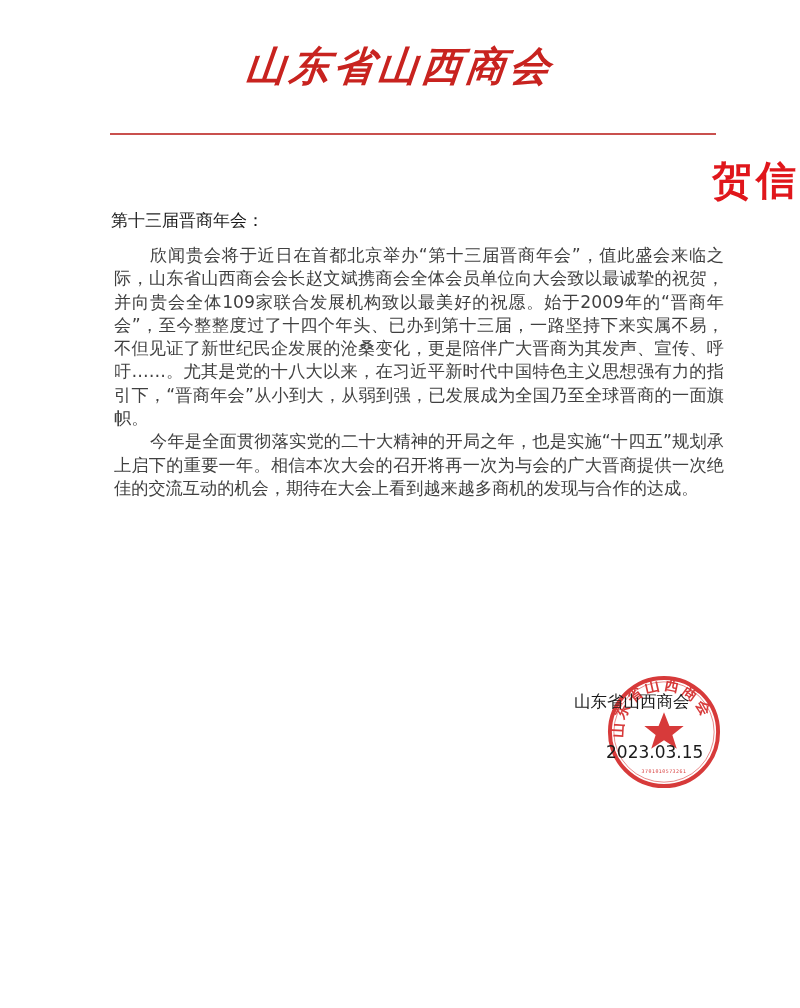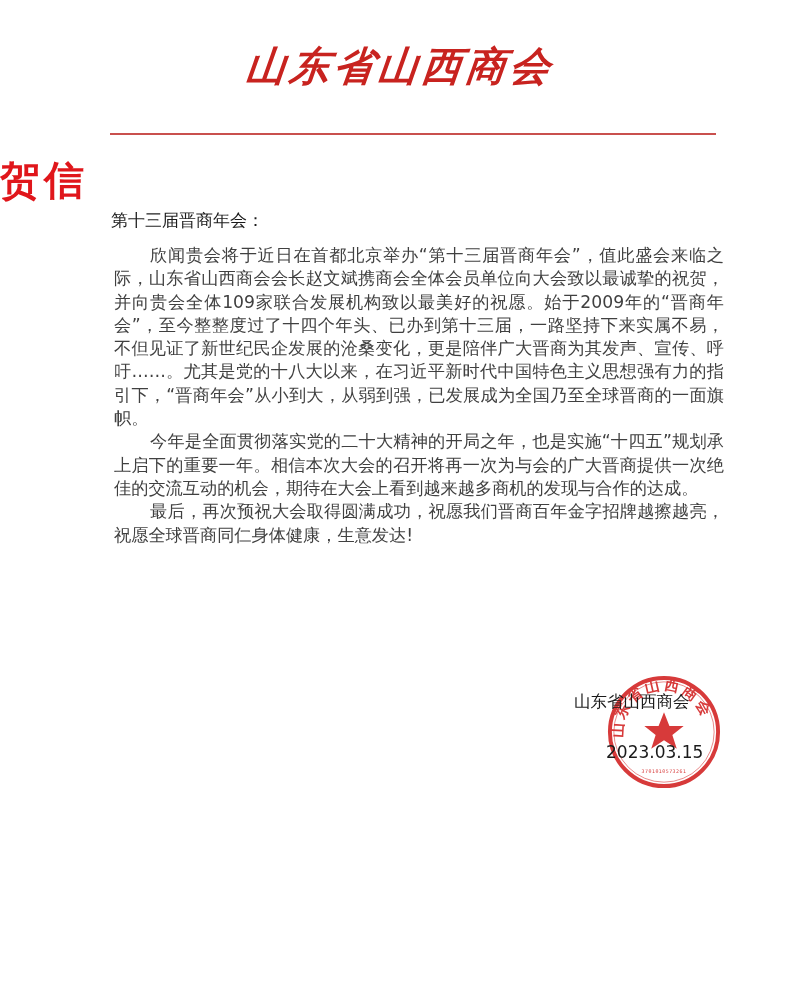--- a/index.html
+++ b/index.html
@@ -36,21 +36,21 @@
       top: 133px;
       width: 606px;
       height: 2px;
       background: #c9504e;
     }
     .title {
       position: absolute;
       left: 0;
       top: 150px;
       width: 800px;
-      text-align: left;
+      text-align: right;
       font-size: 40px;
       font-weight: bold;
       color: #e0161b;
       letter-spacing: 4px;
       line-height: 60px;
     }
     .salutation {
       position: absolute;
       left: 111px;
       top: 207px;
@@ -107,21 +107,20 @@
 
 <div class="rule"></div>
 
 <div class="title">贺信</div>
 
 <div class="salutation">第十三届晋商年会：</div>
 
 <div class="body-text">
   <p>欣闻贵会将于近日在首都北京举办“第十三届晋商年会”，值此盛会来临之际，山东省山西商会会长赵文斌携商会全体会员单位向大会致以最诚挚的祝贺，并向贵会全体109家联合发展机构致以最美好的祝愿。始于2009年的“晋商年会”，至今整整度过了十四个年头、已办到第十三届，一路坚持下来实属不易，不但见证了新世纪民企发展的沧桑变化，更是陪伴广大晋商为其发声、宣传、呼吁……。尤其是党的十八大以来，在习近平新时代中国特色主义思想强有力的指引下，“晋商年会”从小到大，从弱到强，已发展成为全国乃至全球晋商的一面旗帜。</p>
   <p>今年是全面贯彻落实党的二十大精神的开局之年，也是实施“十四五”规划承上启下的重要一年。相信本次大会的召开将再一次为与会的广大晋商提供一次绝佳的交流互动的机会，期待在大会上看到越来越多商机的发现与合作的达成。</p>
-  <p>最后，再次预祝大会取得圆满成功，祝愿我们晋商百年金字招牌越擦越亮，祝愿全球晋商同仁身体健康，生意发达!</p>
 </div>
 
 <svg class="stamp" viewBox="0 0 120 120" xmlns="http://www.w3.org/2000/svg">
   <defs>
     <path id="sealArc" d="M 20 72 A 42 42 0 1 1 100 72"></path>
   </defs>
   <circle cx="60" cy="60" r="55" fill="none" stroke="#d42a2a" stroke-width="4"></circle>
   <circle cx="60" cy="60" r="51" fill="none" stroke="#d42a2a" stroke-width="1" opacity="0.6"></circle>
   <text font-size="15" fill="#d42a2a" font-weight="bold" font-family="DejaVu Sans, sans-serif" letter-spacing="3">
     <textPath href="#sealArc" startOffset="4%">山东省山西商会</textPath>

